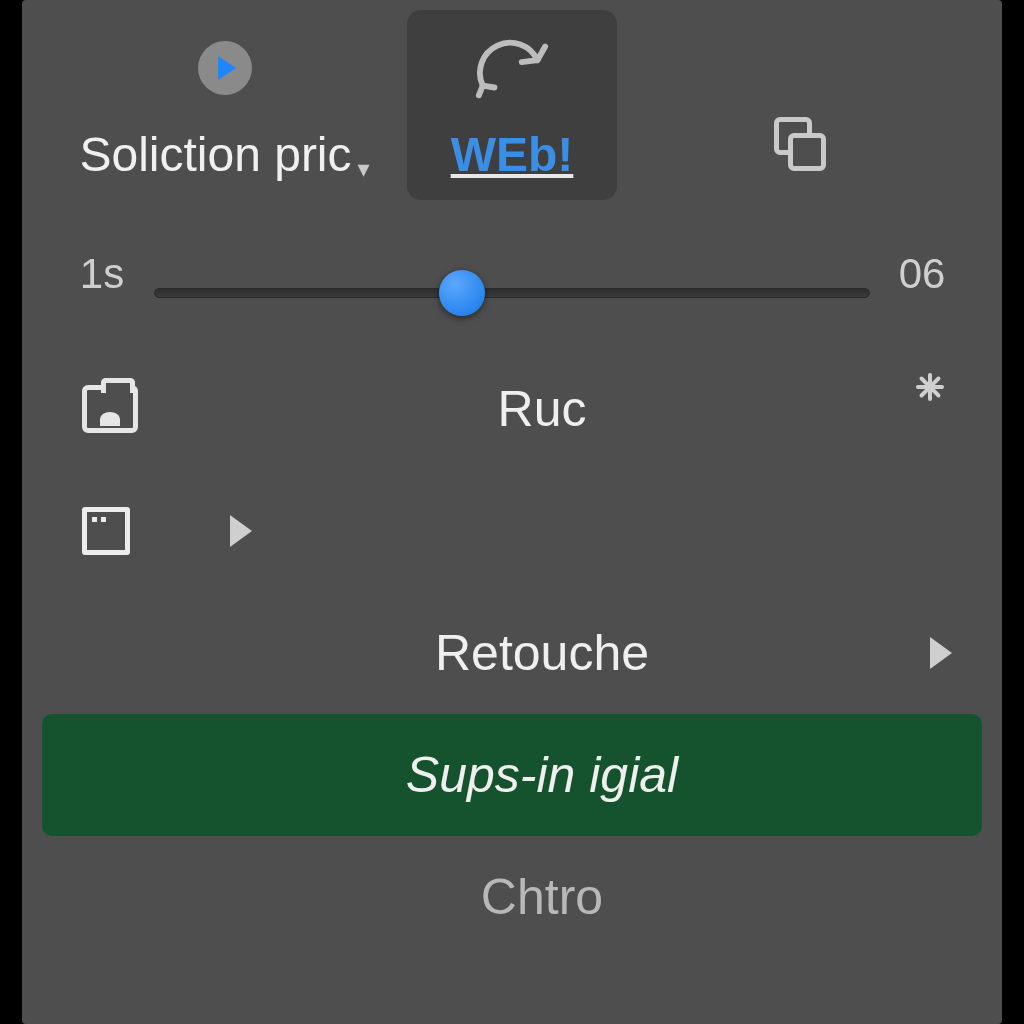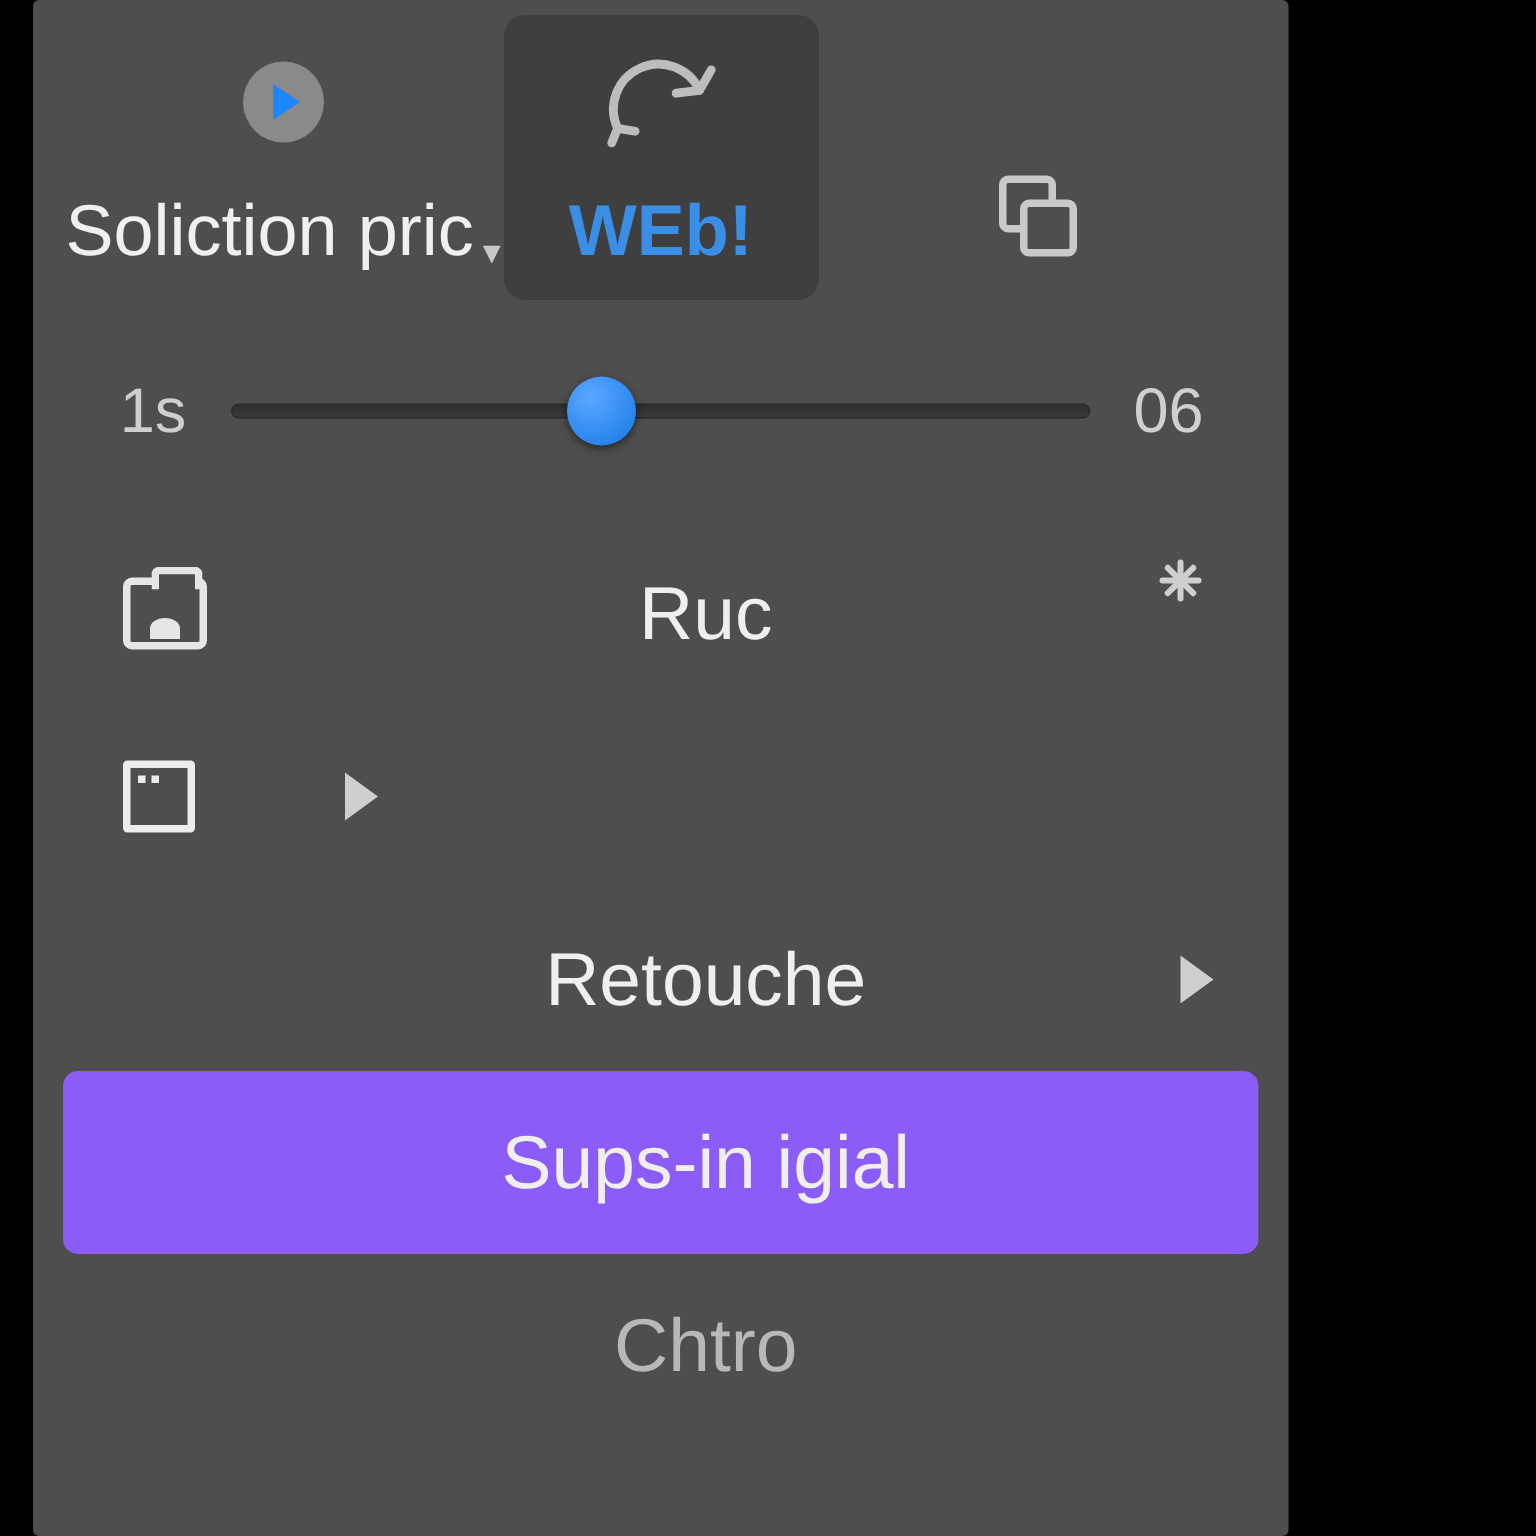--- a/index.html
+++ b/index.html
@@ -6,21 +6,21 @@
   html, body { width: 1024px; height: 1024px; overflow: hidden; }
   body {
     background: #000;
     font-family: -apple-system, "Helvetica Neue", Arial, sans-serif;
     color: #e8e8e8;
   }
   .panel {
     position: absolute;
     left: 22px;
     top: 0;
-    width: 837px;
+    width: 980px;
     height: 1024px;
     background: #4e4e4e;
     border-radius: 4px;
     padding-top: 10px;
   }
 
   
   .tabs {
     display: flex;
     align-items: flex-end;
@@ -35,20 +35,21 @@
     align-items: center;
     justify-content: flex-end;
     height: 100%;
     gap: 24px;
     padding-bottom: 18px;
   }
   .tab.active {
     background: #3f3f3f;
     border-radius: 14px;
     flex: 0 0 210px;
+    text-decoration: underline;
   }
   .tab .label {
     font-size: 48px;
     font-weight: 500;
     color: #f0f0f0;
     display: flex;
     align-items: center;
     gap: 6px;
   }
   .tab.active .label { color: #3a8ee6; font-weight: 600; }
@@ -86,21 +87,21 @@
     position: absolute; width: 38px; height: 38px;
     border: 5px solid #c9c9c9; border-radius: 6px;
     background: #4e4e4e;
   }
   .copy-icon .sq.back { left: 4px; top: 0; }
   .copy-icon .sq.front { left: 18px; top: 16px; }
 
   
   .slider-row {
     display: flex;
-    align-items: center;
+    align-items: flex-end;
     padding: 50px 50px 30px 50px;
     gap: 22px;
   }
   .slider-row .endlabel {
     font-size: 42px;
     color: #cfcfcf;
     width: 60px;
     text-align: center;
   }
   .slider-track {
@@ -124,21 +125,21 @@
 
   
   .list { padding: 20px 20px 0 20px; }
   .row {
     display: flex;
     align-items: center;
     height: 122px;
     padding: 0 30px 0 40px;
     border-radius: 10px;
   }
-  .row.highlight { background: #8b5cf6; }
+  .row.highlight { background: #14532d; font-style: italic; }
   .row .leading {
     width: 110px;
     display: flex;
     justify-content: flex-start;
   }
   .row .title {
     flex: 1;
     font-size: 50px;
     font-weight: 500;
     color: #efefef;

